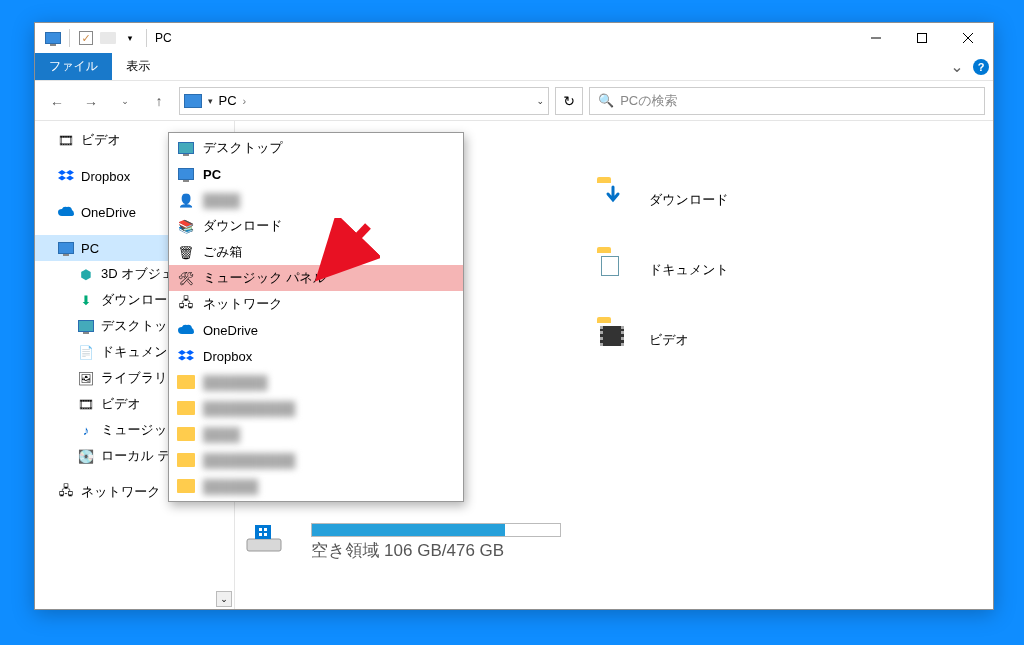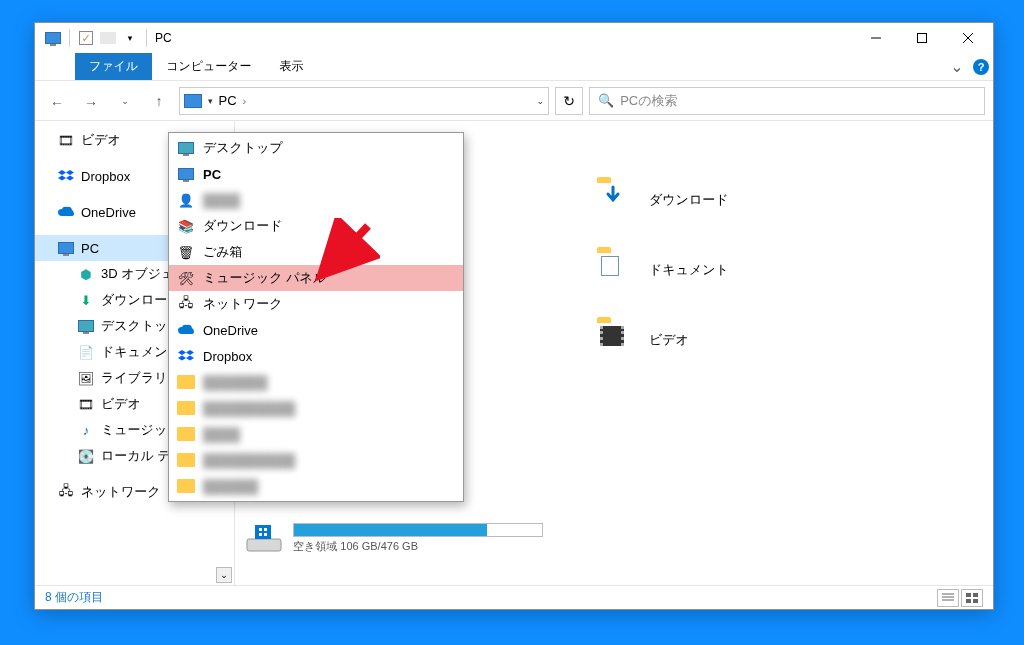--- a/index.html
+++ b/index.html
@@ -5,21 +5,21 @@
 * { margin: 0; padding: 0; box-sizing: border-box; font-family: "Yu Gothic UI", "Meiryo", sans-serif; }
 body { background: #0f8dff; width: 1024px; height: 645px; overflow: hidden; position: relative; }
 .window { position: absolute; left: 34px; top: 22px; width: 960px; height: 588px; background: #fff; border: 1px solid #8f8f8f; box-shadow: 0 4px 20px rgba(0,0,0,0.25); display: flex; flex-direction: column; }
 .titlebar { height: 30px; display: flex; align-items: center; padding: 0 2px; }
 .titlebar .qat { display: flex; align-items: center; gap: 2px; padding-left: 6px; }
 .titlebar .qat .ic { width: 20px; height: 20px; display: flex; align-items: center; justify-content: center; }
 .titlebar .sep { width: 1px; height: 18px; background: #d0d0d0; margin: 0 4px; }
 .titlebar .title { font-size: 12px; color: #000; margin-left: 4px; }
 .titlebar .spacer { flex: 1; }
 .titlebar .winbtn { width: 46px; height: 30px; display: flex; align-items: center; justify-content: center; }
-.ribbon { height: 28px; display: flex; align-items: stretch; border-bottom: 1px solid #e5e5e5; padding-left: 40px; }
+.ribbon { height: 28px; display: flex; align-items: stretch; border-bottom: 1px solid #e5e5e5; }
 .ribbon .file { background: #1979ca; color: #fff; font-size: 12px; padding: 0 14px; display: flex; align-items: center; }
 .ribbon .tab { font-size: 12px; color: #000; padding: 0 14px; display: flex; align-items: center; }
 .ribbon .spacer { flex: 1; }
 .ribbon .chev { width: 24px; display: flex; align-items: center; justify-content: center; color: #666; }
 .ribbon .help { width: 24px; display: flex; align-items: center; justify-content: center; }
 .ribbon .help .circle { width: 16px; height: 16px; border-radius: 50%; background: #0078d4; color: #fff; font-size: 11px; font-weight: bold; display: flex; align-items: center; justify-content: center; }
 .navbar { height: 40px; display: flex; align-items: center; padding: 4px 8px; gap: 6px; border-bottom: 1px solid #e5e5e5; }
 .navbar .navbtn { width: 28px; height: 28px; display: flex; align-items: center; justify-content: center; color: #555; font-size: 14px; }
 .navbar .addrwrap { flex: 0 0 auto; width: 370px; height: 28px; border: 1px solid #ccc; display: flex; align-items: center; padding: 0 4px; gap: 6px; position: relative; }
 .navbar .addrwrap .pcicon { width: 18px; height: 14px; background: #3a8dde; border: 1px solid #2a6db0; }
@@ -33,21 +33,21 @@
 .sidebar { width: 200px; border-right: 1px solid #e5e5e5; padding: 6px 0; font-size: 13px; overflow: hidden; position: relative; }
 .sidebar .item { height: 26px; display: flex; align-items: center; gap: 6px; padding-left: 22px; white-space: nowrap; }
 .sidebar .item.indent { padding-left: 42px; }
 .sidebar .item.sel { background: #cce8ff; }
 .sidebar .item .ic { width: 18px; height: 18px; flex-shrink: 0; display: flex; align-items: center; justify-content: center; }
 .sidebar .sep { height: 10px; }
 .sidebar .scroll-arrow { position: absolute; right: 2px; bottom: 2px; width: 16px; height: 16px; border: 1px solid #bbb; background: #f0f0f0; display: flex; align-items: center; justify-content: center; font-size: 9px; }
 .content { flex: 1; position: relative; padding: 16px 24px; }
 .folder-item { position: absolute; display: flex; align-items: center; gap: 12px; font-size: 13px; }
 .folder-item .fic { width: 42px; height: 38px; }
-.drive-item { position: absolute; left: 210px; top: 500px; display: flex; align-items: flex-start; gap: 10px; font-size: 11px; color: #555; }
+.drive-item { position: absolute; left: 210px; top: 500px; display: flex; align-items: flex-start; gap: 28px; font-size: 17px; color: #555; }
 .drive-item .dic { width: 38px; height: 30px; }
 .drive-item .bar { width: 250px; height: 14px; border: 1px solid #bbb; background: #fff; margin-bottom: 2px; }
 .drive-item .bar .fill { height: 100%; background: #26a0da; }
 .statusbar { height: 24px; border-top: 1px solid #e5e5e5; display: flex; align-items: center; padding: 0 10px; font-size: 12px; color: #1979ca; }
 .statusbar .spacer { flex: 1; }
 .statusbar .viewbtn { width: 22px; height: 18px; border: 1px solid #bbb; margin-left: 2px; display: flex; align-items: center; justify-content: center; }
 .dropdown { position: absolute; left: 168px; top: 132px; width: 296px; background: #fff; border: 1px solid #999; box-shadow: 2px 4px 10px rgba(0,0,0,0.3); z-index: 50; font-size: 13px; padding: 2px 0; }
 .dropdown .ditem { height: 26px; display: flex; align-items: center; gap: 8px; padding: 0 8px; }
 .dropdown .ditem.hl { background: #f5b5b5; }
 .dropdown .ditem.bold { font-weight: bold; }
@@ -98,21 +98,20 @@
     <div class="winbtn">
         <svg width="10" height="10">
           <line x1="0" y1="0" x2="10" y2="10" stroke="#000"></line>
           <line x1="10" y1="0" x2="0" y2="10" stroke="#000"></line>
         </svg>
       </div>
   </div>
 
   <div class="ribbon">
     <div class="file">ファイル</div>
-    <div class="tab">コンピューター</div>
     <div class="tab">表示</div>
     <span class="spacer"></span>
     <div class="chev">⌄</div>
     <div class="help">
         <span class="circle">?</span>
       </div>
   </div>
 
   <div class="navbar">
     <div class="navbtn">←</div>
@@ -235,39 +234,20 @@
           <rect x="19" y="10" width="3" height="3" fill="#fff"></rect>
         </svg></span>
     <div>
       <div class="bar">
           <div class="fill" style="width:78%;"></div>
         </div>
       <div>空き領域 106 GB/476 GB</div>
     </div>
   </div>
 
-  <div class="statusbar">
-    <span>8 個の項目</span>
-    <span class="spacer"></span>
-    <span class="viewbtn">
-        <svg width="12" height="10">
-          <line x1="0" y1="1" x2="12" y2="1" stroke="#666"></line>
-          <line x1="0" y1="4" x2="12" y2="4" stroke="#666"></line>
-          <line x1="0" y1="7" x2="12" y2="7" stroke="#666"></line>
-        </svg>
-      </span>
-    <span class="viewbtn">
-        <svg width="12" height="10">
-          <rect x="0" y="0" width="5" height="4" fill="#666"></rect>
-          <rect x="7" y="0" width="5" height="4" fill="#666"></rect>
-          <rect x="0" y="6" width="5" height="4" fill="#666"></rect>
-          <rect x="7" y="6" width="5" height="4" fill="#666"></rect>
-        </svg>
-      </span>
-  </div>
 
 </div>
 
 <div class="dropdown">
   <div class="ditem">
       <span class="dic">
         <span class="i-monitor" style="background:#4ab;"></span>
       </span>
       <span>デスクトップ</span>
     </div>

